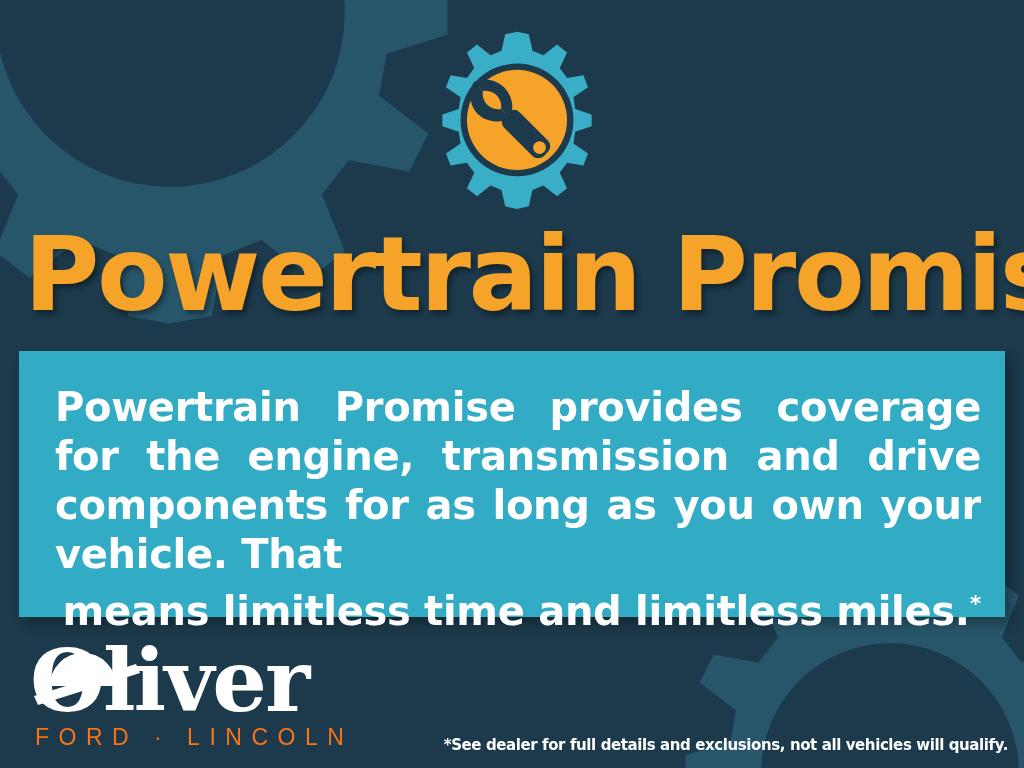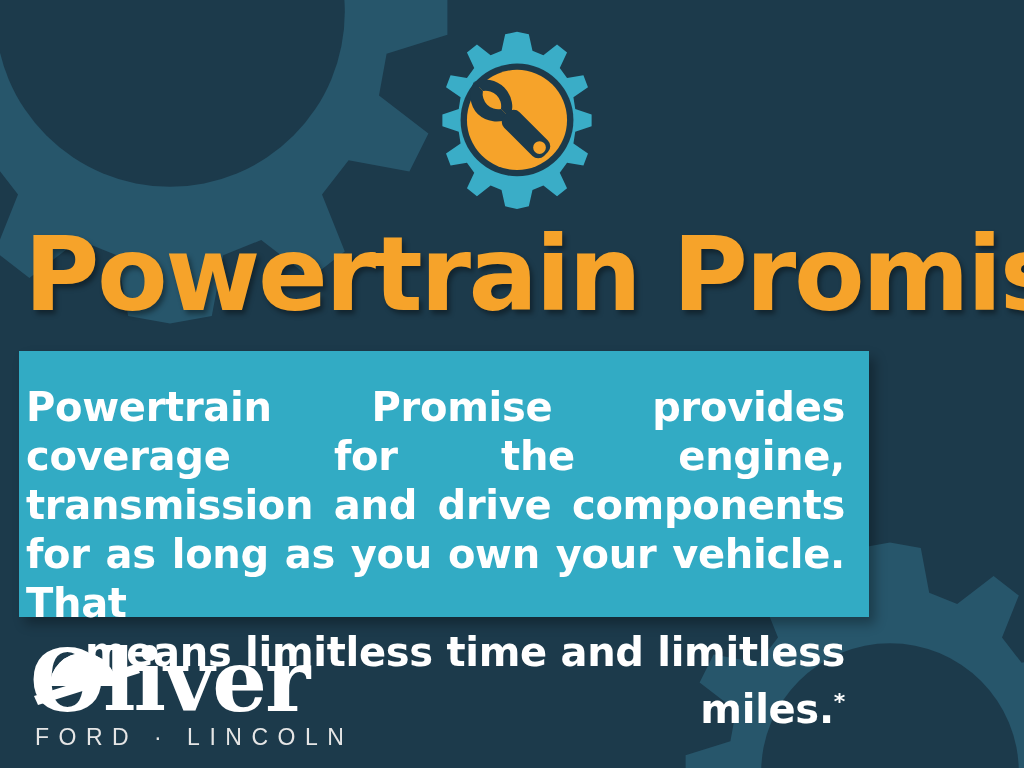--- a/index.html
+++ b/index.html
@@ -43,24 +43,24 @@
     transform-origin:left center;
     white-space:nowrap;
     text-shadow:3px 4px 5px rgba(0,0,0,0.38);
     font-family:"DejaVu Sans", sans-serif;
   }
 
   
   #body-panel {
     position:absolute;
     left:19px; top:351px;
-    width:850px; height:266px;
+    width:986px; height:266px;
     background:#32abc4;
     box-shadow:6px 7px 11px rgba(0,0,0,0.30);
-    padding:32px 24px 0 7px;
+    padding:32px 24px 0 36px;
   }
 
   #body-text {
     color:#ffffff;
     font-size:40px;
     line-height:49px;
     font-weight:bold;
     text-align:justify;
     text-justify:inter-word;
     font-family:"DejaVu Sans", sans-serif;
@@ -84,21 +84,21 @@
     font-size:86px;
     line-height:86px;
     font-weight:bold;
     font-family:"DejaVu Serif", serif;
     letter-spacing:-2px;
   }
   #logo-hat { position:absolute; left:2px; top:2px; }
   #logo-sub {
     position:absolute;
     left:5px; top:88px;
-    color:#e5e5e5;
+    color:#f97316;
     font-size:23px;
     line-height:23px;
     letter-spacing:9.5px;
     font-family:"Liberation Sans", sans-serif;
     white-space:nowrap;
   }
 
   
   #disclaimer {
     position:absolute;
@@ -174,14 +174,15 @@
     <div id="logo-hat">
       <svg width="130" height="70" viewBox="0 0 130 70">
         <path d="M18 46 a33 33 0 0 1 66 0 Z" fill="#ffffff"></path>
         <path d="M2 56 L104 24 L108 33 L6 65 Z" fill="#ffffff"></path>
         <path d="M18 46 a33 33 0 0 1 66 0 Z" fill="#ffffff"></path>
       </svg>
     </div>
     <div id="logo-sub">FORD · LINCOLN</div>
   </div>
 
+  <div id="disclaimer">*See dealer for full details and exclusions, not all vehicles will qualify.</div>
 
 </div>
 
 </body></html>

